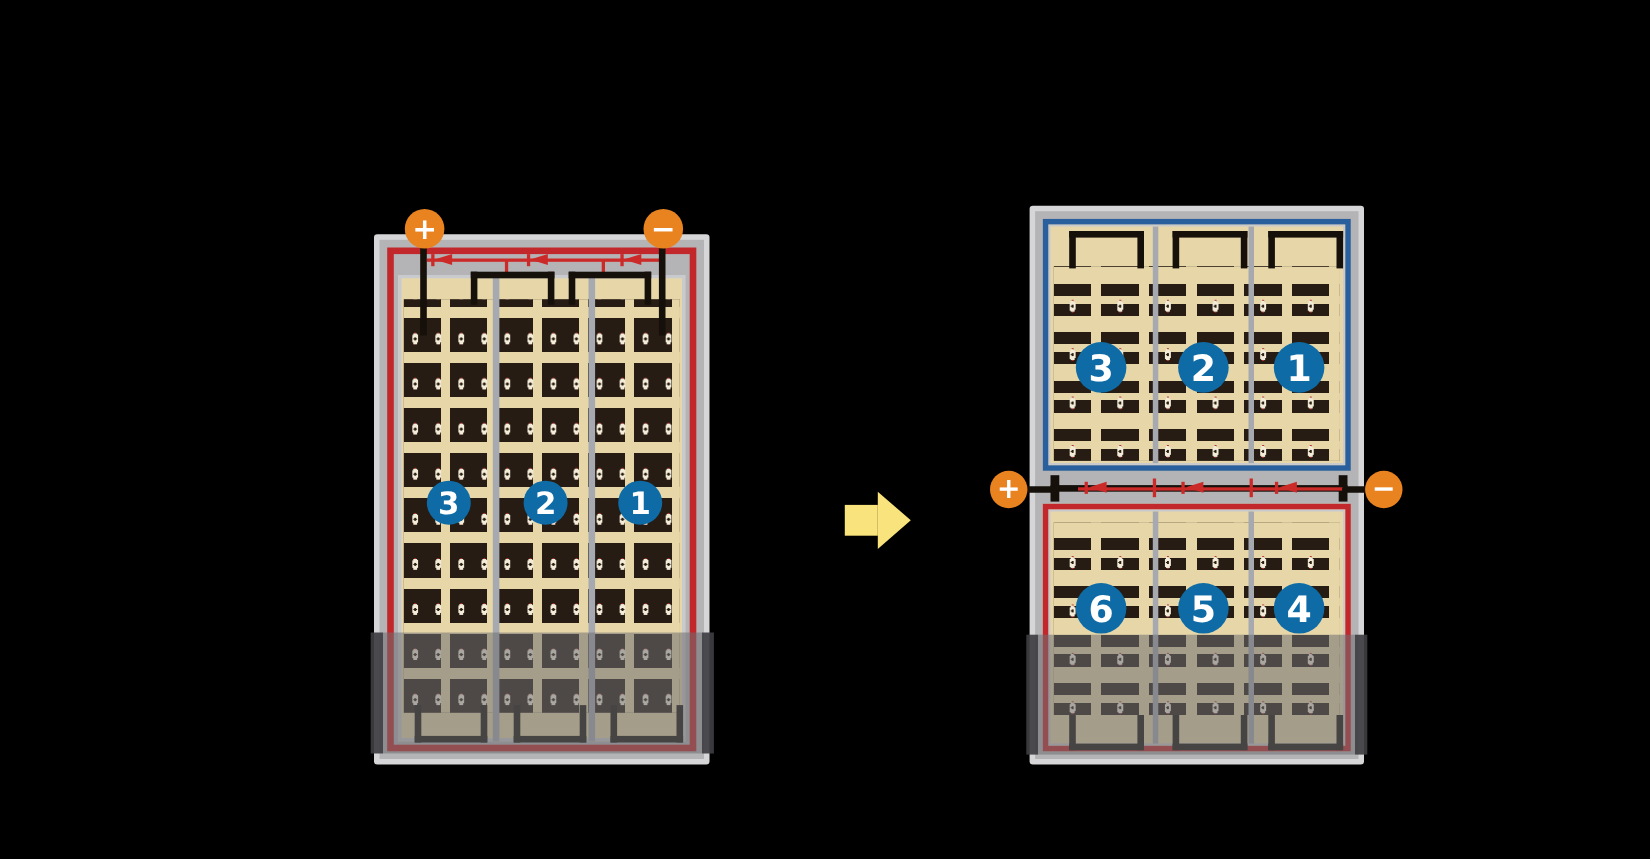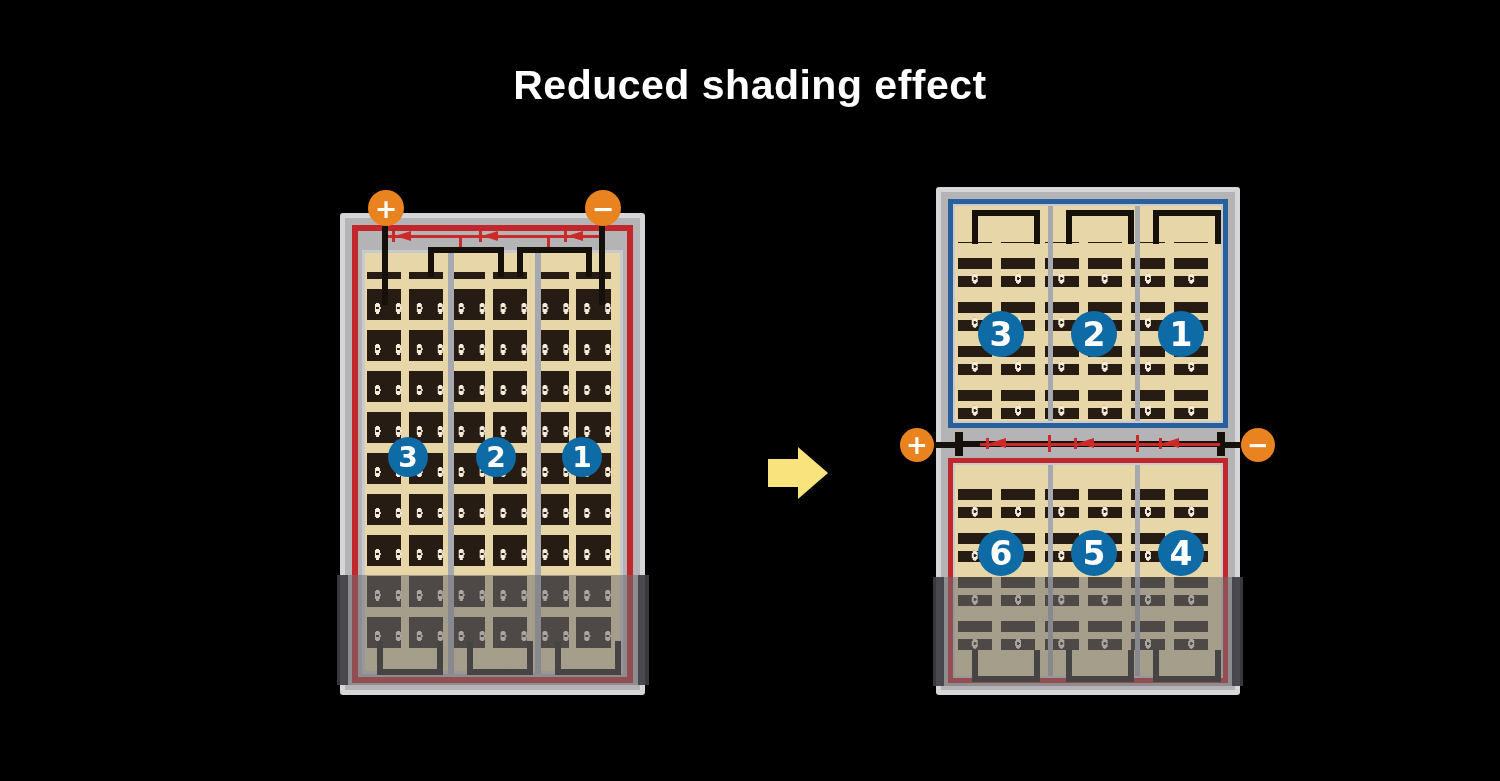--- a/index.html
+++ b/index.html
@@ -191,15 +191,14 @@
   <div class="abs numcircle nc-r" style="left:1158px;top:530px;">4</div>
 
   <div class="abs terminal term-l" style="left:368px;top:190px;">+</div>
   <div class="abs terminal term-l" style="left:585px;top:190px;">−</div>
   <div class="abs terminal term-j" style="left:900px;top:428px;">+</div>
   <div class="abs terminal term-j" style="left:1241px;top:428px;">−</div>
 
   <div id="arrow-body" class="abs"></div>
   <div id="arrow-head" class="abs"></div>
 
-  <div id="title" class="abs">Reduced shading effect</div>
 
 </div>
 
 </body></html>

